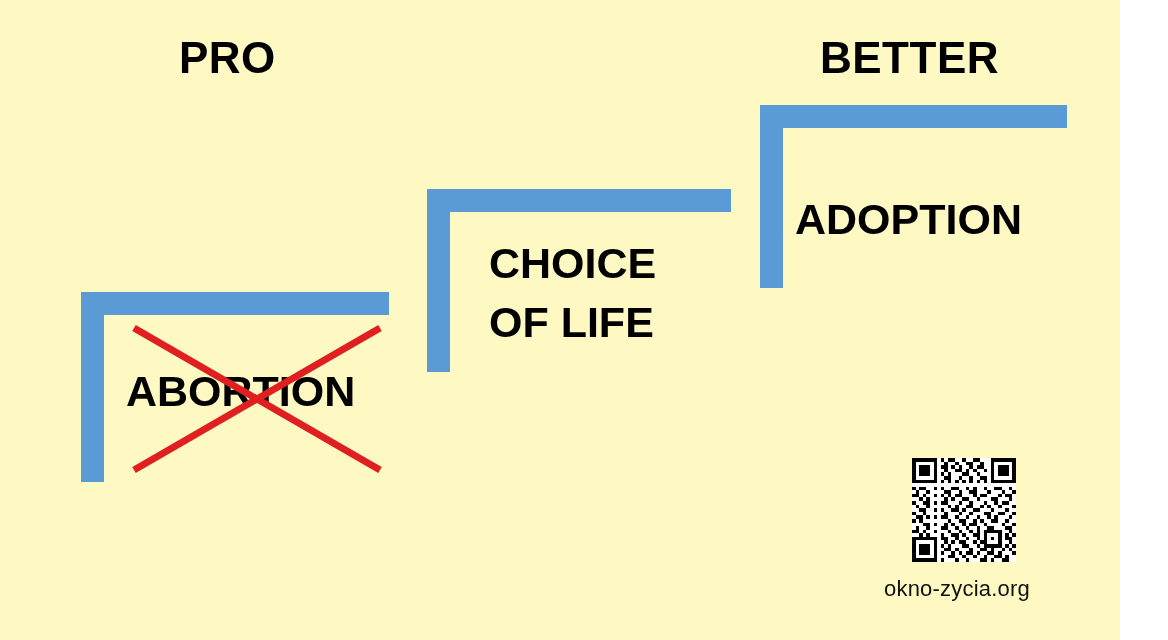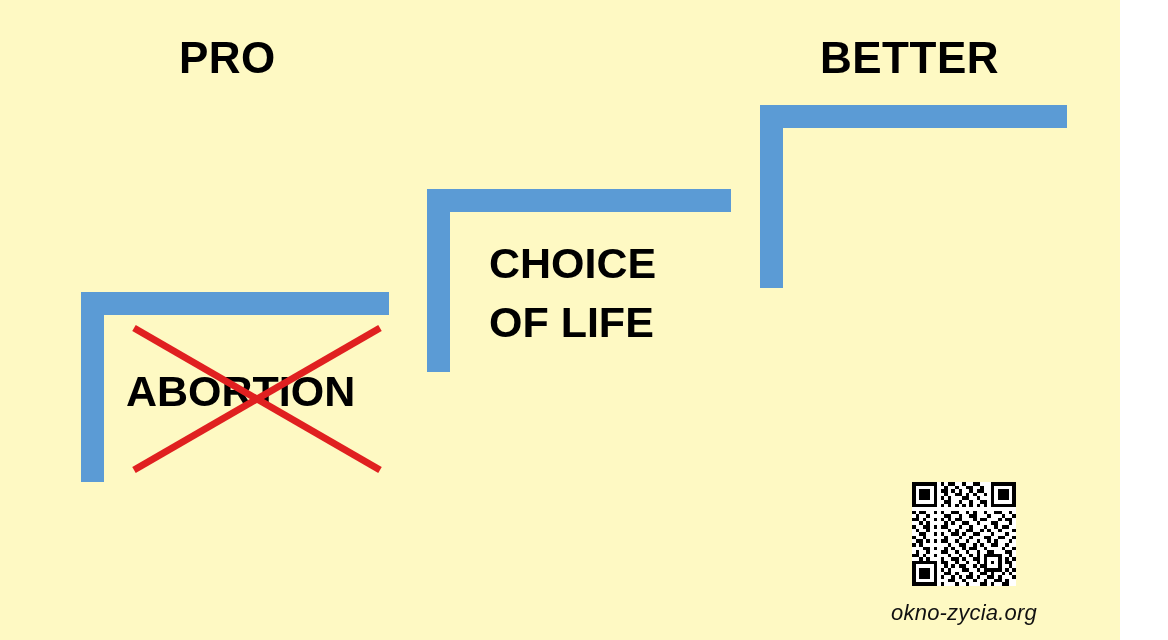--- a/index.html
+++ b/index.html
@@ -91,24 +91,23 @@
   }
   #cross-out line {
     stroke-width: 7;
     stroke-linecap: butt;
   }
 
   
   #qr-block {
     position: absolute;
     left: 884px;
-    top: 482px;
+    top: 458px;
     width: 160px;
-    text-align: center;
-    font-style: italic;
+    text-align: left;
   }
   #qr-code {
     display: block;
     margin: 0 auto;
     width: 104px;
     height: 104px;
     image-rendering: pixelated;
   }
   #qr-url {
     margin-top: 14px;
@@ -137,20 +136,21 @@
   </div>
 
   <div class="step" id="step-3">
     <div class="bar-horizontal"></div>
     <div class="bar-vertical"></div>
   </div>
 
   <div class="step-label" id="label-abortion">ABORTION</div>
   <div class="step-label" id="label-window">CHOICE
 OF LIFE</div>
+  <div class="step-label" id="label-adoption">ADOPTION</div>
 
   <svg id="cross-out" viewBox="0 0 258 154" preserveAspectRatio="none">
     <line x1="6" y1="6" x2="252" y2="148" stroke="#e02020"></line>
     <line x1="252" y1="6" x2="6" y2="148" stroke="#e02020"></line>
   </svg>
 
   <div id="qr-block">
     <svg id="qr-code" viewBox="0 0 29 29" shape-rendering="crispEdges">
       <rect width="29" height="29" fill="#ffffff"></rect>
       <g fill="#000000">

